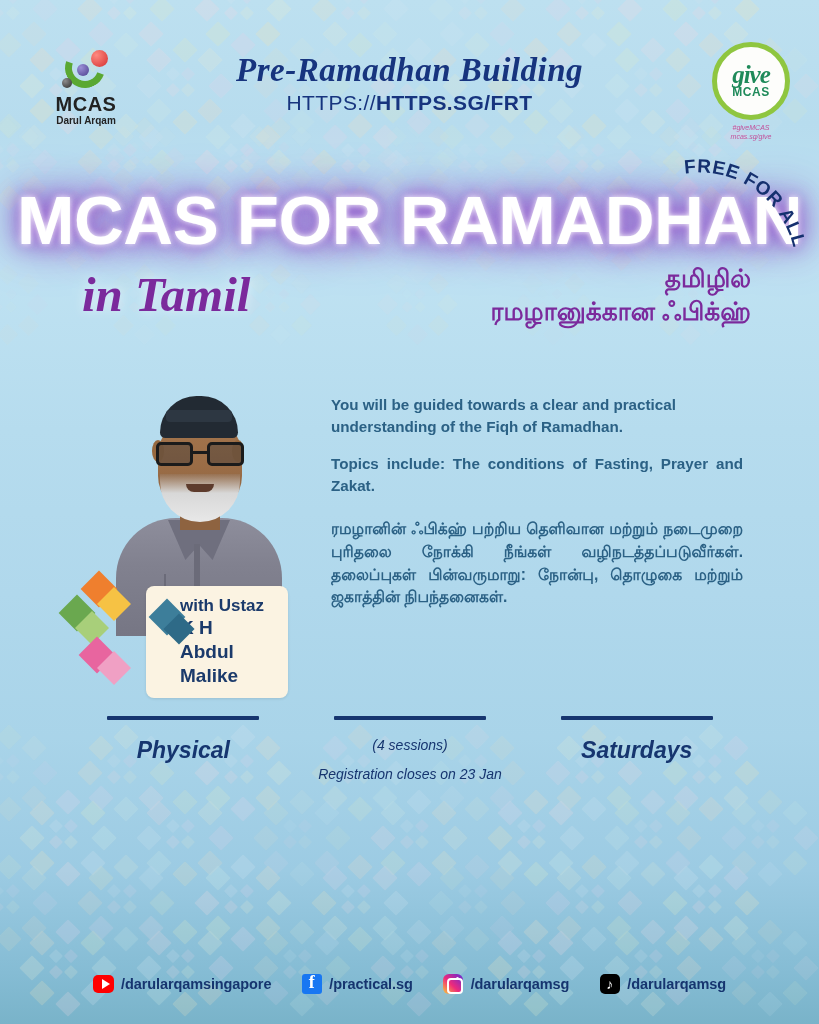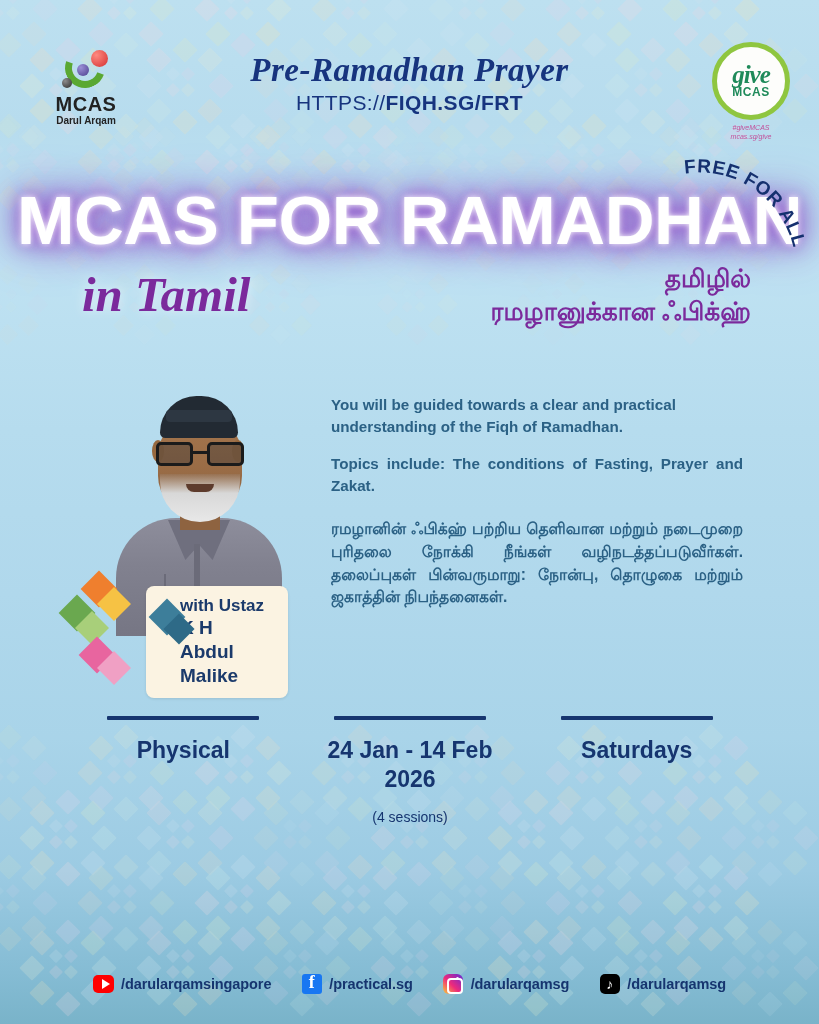--- a/index.html
+++ b/index.html
@@ -170,21 +170,21 @@
     margin-bottom:16px;
   }
   .copy p.just{ text-align:justify; }
   .copy .tamil-body{
     margin-top:22px; font-size:15.6px; font-weight:700; line-height:1.45;
     color:#2b6185; text-align:justify;
   }
 
   
   .info{ position:absolute; left:70px; top:700px; width:680px; display:flex; }
-  .col{ flex:1; text-align:center; padding:16px 10px; }
+  .col{ flex:1; text-align:center; padding:16px 10px;font-style:italic; }
   .rule{ width:152px; height:4px; background:#16356f; margin:0 auto 16px; border-radius:1px; }
   .col h3{ font-size:23px; font-weight:700; color:#16356f; line-height:1.25; }
   .col .sub{ font-size:15.5px; font-weight:400; color:#16356f; margin-top:10px; line-height:1.3; }
   .col .sub2{ font-size:14px; font-weight:400; color:#16356f; margin-top:14px; line-height:1.35; }
   .col .sub3{ font-size:14px; font-weight:400; color:#16356f; margin-top:10px; line-height:1.35; }
 
   
   .footer{
     position:absolute; left:0; right:0; bottom:30px;
     display:flex; justify-content:center; align-items:center; gap:30px;
@@ -997,22 +997,22 @@
       <div class="ball" style="left:26px;top:16px;width:12px;height:12px;background:radial-gradient(circle at 32% 30%,#9b8fd6,#4b3f8f);"></div>
       <div class="ball" style="left:11px;top:30px;width:10px;height:10px;background:radial-gradient(circle at 32% 30%,#8d8d8d,#2b2b2b);"></div>
     </div>
     <div class="mcas-txt">
       <div class="mcas-name">MCAS</div>
       <div class="mcas-sub">Darul Arqam</div>
     </div>
   </div>
 
   <div class="head-center">
-    <div class="pre-title">Pre-Ramadhan Prayer</div>
-    <div class="url"><span>HTTPS://</span><b>FIQH.SG/FRT</b></div>
+    <div class="pre-title">Pre-Ramadhan Building</div>
+    <div class="url"><span>HTTPS://</span><b>HTTPS.SG/FRT</b></div>
   </div>
 
   <div class="give-logo">
     <div class="give-circle">
       <div class="give-word">give</div>
       <div class="give-mcas">MCAS</div>
     </div>
     <div class="give-tag" style="white-space:pre-line;">#giveMCAS
 mcas.sg/give</div>
   </div>
@@ -1076,22 +1076,22 @@
     <p class="tamil-body">ரமழானின் ஃபிக்ஹ் பற்றிய தெளிவான மற்றும் நடைமுறை புரிதலை நோக்கி நீங்கள் வழிநடத்தப்படுவீர்கள். தலைப்புகள் பின்வருமாறு: நோன்பு, தொழுகை மற்றும் ஜகாத்தின் நிபந்தனைகள்.</p>
   </div>
 
   <div class="info">
     <div class="col">
       <div class="rule"></div>
       <h3>Physical</h3>
     </div>
     <div class="col">
       <div class="rule"></div>
-      <h3>24 Jan - 14 Feb 2026</h3>
       <div class="sub2">(4 sessions)</div>
+      <div class="sub3">Registration closes on 23 Jan</div>
     </div>
     <div class="col">
       <div class="rule"></div>
       <h3>Saturdays</h3>
     </div>
   </div>
 
   <div class="footer">
     <div class="social">
       <span class="ico">

